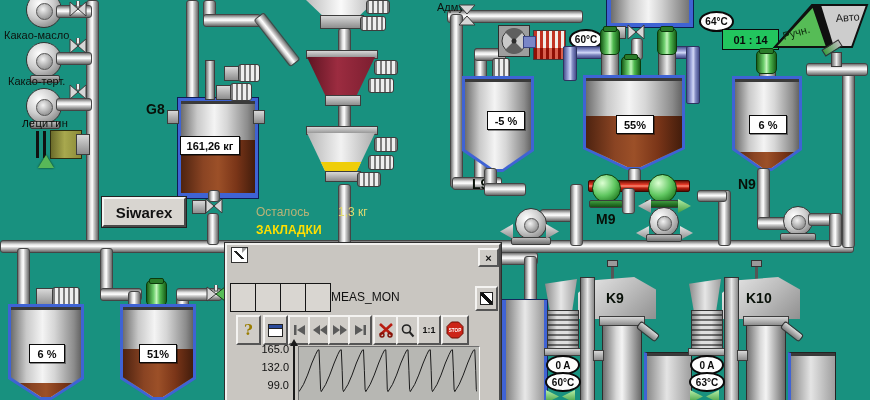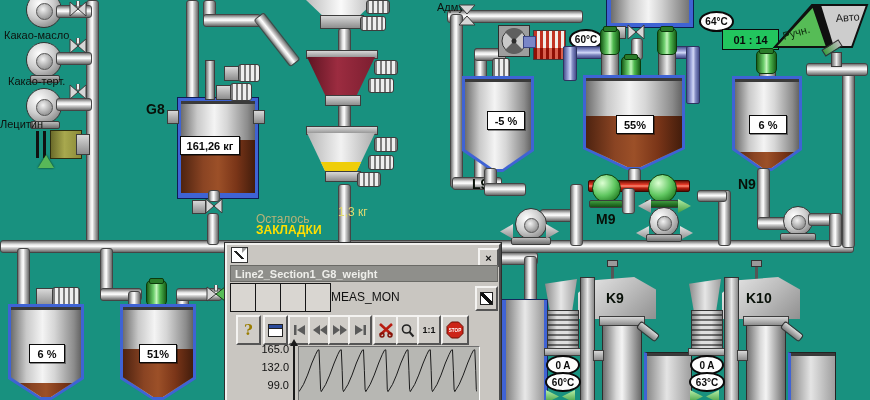--- a/index.html
+++ b/index.html
@@ -101,21 +101,21 @@
     </svg>
   <span class="lbl" style="left:8px;top:75px;">Какао-терт.</span>
 
   <div class="pumpc" style="left:26px;top:88px;width:34px;height:34px;"></div>
   <div class="pbase" style="left:30px;top:121px;width:28px;height:6px;"></div>
   <div class="ph" style="left:56px;top:98px;width:34px;height:11px;"></div>
   <svg class="abs" style="left:68px;top:84px;" width="20" height="16">
       <path d="M2,1 L2,15 L10,8 Z M18,1 L18,15 L10,8 Z" fill="#d6d6d6" stroke="#3c3c3c"></path>
       <rect x="8.5" y="-2" width="3" height="8" fill="#eee" stroke="#555"></rect>
     </svg>
-  <span class="lbl" style="left:0;top:118px;">Лецитин</span>
+  <span class="lbl" style="left:22px;top:118px;font-family:Liberation Mono, monospace;">Лецитин</span>
 
   <div class="abs" style="left:36px;top:131px;width:14px;height:27px;background:repeating-linear-gradient(90deg,#111 0 3px,transparent 3px 7px);"></div>
   <div class="abs" style="left:50px;top:130px;width:30px;height:27px;background:linear-gradient(90deg,#6b6b2a,#a8a84e 45%,#8a8a38);border:1px solid #2e2e10;"></div>
   <div class="blk" style="left:76px;top:134px;width:12px;height:19px;"></div>
   <div class="abs" style="left:38px;top:155px;width:0;height:0;border-left:8px solid transparent;border-right:8px solid transparent;border-bottom:13px solid #58b858;filter:drop-shadow(0 0 1px #0c3a0c);"></div>
 
   <span class="eq" style="left:146px;top:101px;">G8</span>
   <div class="abs" style="left:178px;top:98px;width:74px;height:92px;background:linear-gradient(90deg,#6d6d6d,#c9c9c9 22%,#f4f4f4 45%,#d6d6d6 62%,#8b8b8b 90%,#646464);border:3px solid #3f63d4;outline:1px solid #0e1e52;border-bottom-width:5px;">
     <div class="trim"></div>
     <div class="tfill" style="top:42%;"></div>
@@ -132,22 +132,25 @@
   <div class="blk" style="left:167px;top:110px;width:10px;height:12px;"></div>
   <div class="blk" style="left:253px;top:110px;width:10px;height:12px;"></div>
 
   <div class="pv" style="left:208px;top:190px;width:10px;height:10px;"></div>
   <div class="blk" style="left:192px;top:200px;width:12px;height:12px;"></div>
   <svg class="abs" style="left:204px;top:198px;" width="20" height="16">
       <path d="M2,1 L2,15 L10,8 Z M18,1 L18,15 L10,8 Z" fill="#d6d6d6" stroke="#3c3c3c"></path>
     </svg>
   <div class="pv" style="left:207px;top:213px;width:10px;height:30px;"></div>
 
-
-  <div class="abs" style="left:256px;top:205px;font-size:12px;color:#b9b377;margin-top:7px;">Осталось</div>
+  <div class="abs" style="left:102px;top:197px;width:80px;height:26px;background:#d8d5d0;border:2px solid;border-color:#f6f5f3 #4a4a4a #4a4a4a #f6f5f3;outline:1px solid #222;display:flex;align-items:center;justify-content:center;font-weight:bold;font-size:15px;color:#111;">
+      <span>Siwarex</span>
+    </div>
+
+  <div class="abs" style="left:256px;top:205px;font-size:12px;color:#b9b377;">Осталось</div>
   <div class="abs" style="left:338px;top:205px;font-size:12px;color:#e2da70;">1,3 кг</div>
   <div class="abs" style="left:256px;top:223px;font-weight:bold;font-size:12px;color:#ffdf00;">ЗАКЛАДКИ</div>
 
   <div class="funnel" style="left:306px;top:0;width:70px;height:16px;background:linear-gradient(90deg,#bdbdbd,#fafafa 50%,#b5b5b5);clip-path:polygon(0 0,100% 0,76% 100%,24% 100%);border:none;outline:1px solid #3a3a3a;"></div>
   <div class="blk" style="left:320px;top:15px;width:42px;height:12px;"></div>
   <div class="rib" style="left:366px;top:0;width:22px;height:12px;"></div>
   <div class="rib" style="left:360px;top:16px;width:24px;height:13px;"></div>
 
   <div class="blk" style="left:306px;top:50px;width:70px;height:7px;"></div>
   <div class="funnel" style="left:307px;top:57px;width:68px;height:40px;background:linear-gradient(90deg,#5e1422,#9c2c40 45%,#7c1e30);clip-path:polygon(0 0,100% 0,72% 100%,28% 100%);border:none;outline:1px solid #3a3a3a;"></div>
@@ -366,23 +369,20 @@
   </div>
 
   <div id="twin">
     <div class="abs" style="left:4px;top:2px;width:15px;height:14px;background:#fff;border:1px solid #333;">
       <div class="abs" style="right:0;top:0;width:0;height:0;border-left:5px solid #999;border-bottom:5px solid transparent;"></div>
       <div class="abs" style="left:2px;top:3px;width:10px;height:8px;background:linear-gradient(45deg,transparent 42%,#222 42%,#222 58%,transparent 58%);"></div>
     </div>
     <div class="tb3d abs" style="left:251px;top:3px;width:17px;height:15px;font-weight:bold;font-size:11px;color:#111;">
         <span>×</span>
       </div>
-    <div class="abs" style="left:3px;top:20px;width:266px;height:15px;background:#8f8f8b;border:1px solid #6a6a66;display:flex;align-items:center;">
-      <span style="font-weight:bold;font-size:11px;color:#eeeeea;padding-left:4px;white-space:nowrap;">Line2_Section1_G8_weight</span>
-    </div>
     <div class="cell" style="left:3px;top:38px;"></div>
     <div class="cell" style="left:28px;top:38px;"></div>
     <div class="cell" style="left:53px;top:38px;"></div>
     <div class="cell" style="left:78px;top:38px;"></div>
     <span class="abs" style="left:104px;top:45px;font-size:12px;color:#111;">MEAS_MON</span>
     <div class="tb3d abs" style="left:248px;top:41px;width:19px;height:21px;">
       <div style="width:11px;height:11px;background:#fff;border:1px solid #222;position:relative;">
         <div style="position:absolute;inset:0;background:linear-gradient(45deg,transparent 40%,#111 40%,#111 60%,transparent 60%);"></div>
       </div>
     </div>

